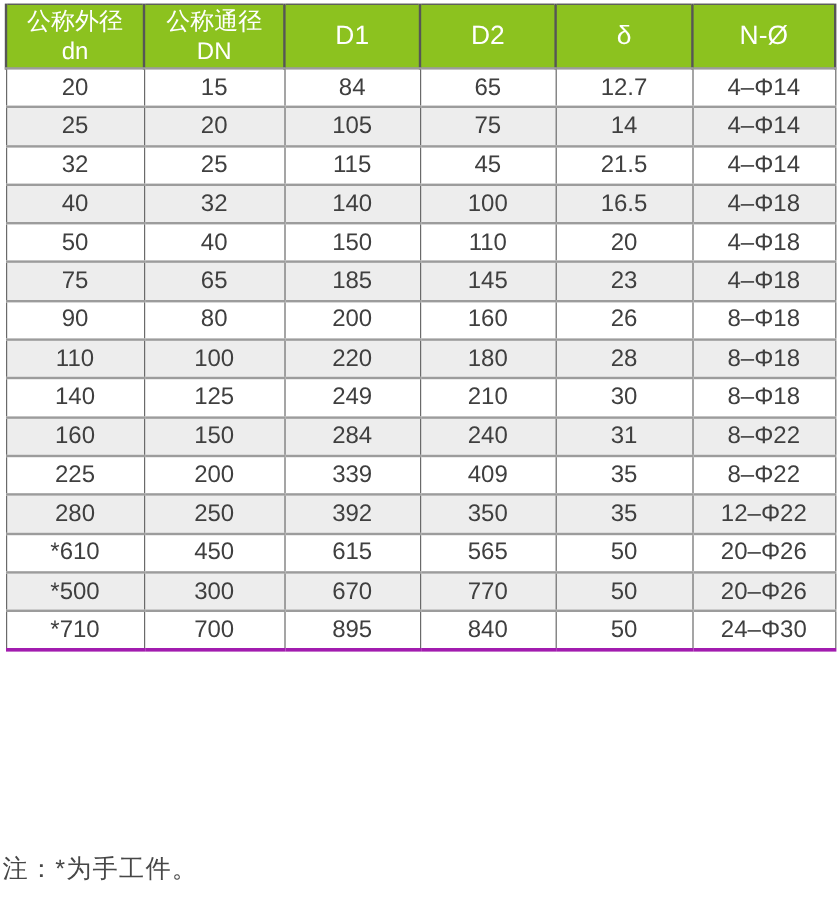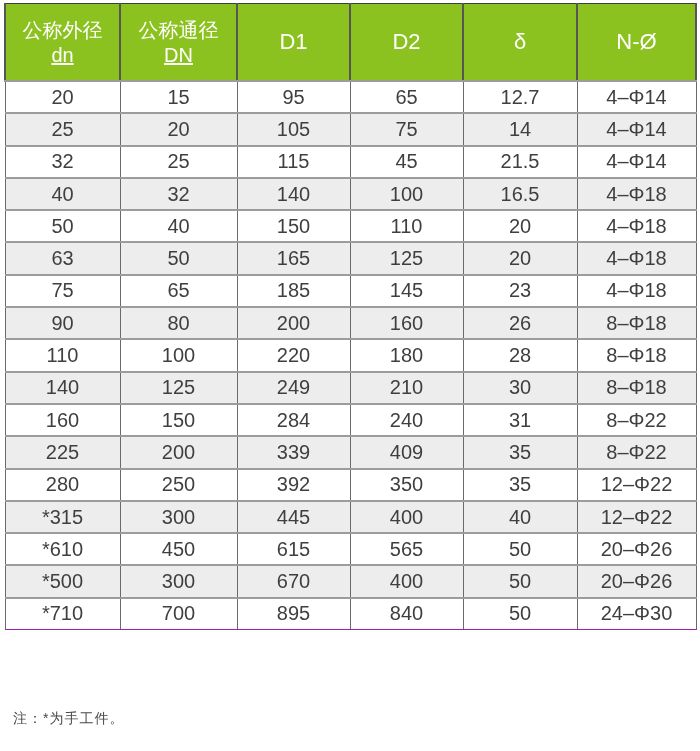--- a/index.html
+++ b/index.html
@@ -18,51 +18,51 @@
     width: 691px;
     border-collapse: collapse;
     table-layout: fixed;
     border: 1px solid #3c3c3c;
   }
   table.spec-table th {
     background: #8cc21f;
     color: #ffffff;
     font-weight: normal;
     height: 52px;
-    padding: 12px;
+    padding: 0;
     text-align: center;
     vertical-align: middle;
     border-left: 2px solid #565656;
     border-right: 2px solid #565656;
     border-top: 1px solid #3c3c3c;
     border-bottom: 2px solid #9c9c9c;
   }
   .hdr-line1 { font-size: 20px; line-height: 25px; }
-  .hdr-line2 { font-size: 20px; line-height: 24px; text-decoration: underline; }
+  .hdr-line2 { font-size: 20px; line-height: 24px; }
   .hdr-single { font-size: 22px; line-height: 52px; }
   table.spec-table td {
     height: 30.3px;
     padding: 0;
     text-align: center;
     vertical-align: middle;
     font-size: 20px;
     color: #3f3f3f;
     background: #ffffff;
     border-left: 1px solid #6a6a6a;
     border-right: 1px solid #6a6a6a;
     border-top: 2px solid #9c9c9c;
     border-bottom: 2px solid #9c9c9c;
   }
   table.spec-table tr:nth-child(even) td { background: #ededed; }
-  table.spec-table tr:last-child td { border-bottom: 1px solid #a21caf; }
+  table.spec-table tr:last-child td { border-bottom: 3px solid #a21caf; }
   .footnote {
     position: absolute;
-    left: 13px;
+    left: 2px;
     top: 710px;
-    font-size: 14px;
+    font-size: 21px;
     color: #474747;
     letter-spacing: 1px;
     text-align: right;
   }
 </style>
 </head>
 <body>
 
 <div class="page">
   <table class="spec-table">
@@ -95,21 +95,21 @@
           </th>
           <th>
             <div class="hdr-single">N-Ø</div>
           </th>
         </tr>
     </thead>
     <tbody>
         <tr>
           <td>20</td>
           <td>15</td>
-          <td>95</td>
+          <td>84</td>
           <td>65</td>
           <td>12.7</td>
           <td>4–Φ14</td>
         </tr>
         <tr>
           <td>25</td>
           <td>20</td>
           <td>105</td>
           <td>75</td>
           <td>14</td>
@@ -133,28 +133,20 @@
         </tr>
         <tr>
           <td>50</td>
           <td>40</td>
           <td>150</td>
           <td>110</td>
           <td>20</td>
           <td>4–Φ18</td>
         </tr>
         <tr>
-          <td>63</td>
-          <td>50</td>
-          <td>165</td>
-          <td>125</td>
-          <td>20</td>
-          <td>4–Φ18</td>
-        </tr>
-        <tr>
           <td>75</td>
           <td>65</td>
           <td>185</td>
           <td>145</td>
           <td>23</td>
           <td>4–Φ18</td>
         </tr>
         <tr>
           <td>90</td>
           <td>80</td>
@@ -197,40 +189,32 @@
         </tr>
         <tr>
           <td>280</td>
           <td>250</td>
           <td>392</td>
           <td>350</td>
           <td>35</td>
           <td>12–Φ22</td>
         </tr>
         <tr>
-          <td>*315</td>
-          <td>300</td>
-          <td>445</td>
-          <td>400</td>
-          <td>40</td>
-          <td>12–Φ22</td>
-        </tr>
-        <tr>
           <td>*610</td>
           <td>450</td>
           <td>615</td>
           <td>565</td>
           <td>50</td>
           <td>20–Φ26</td>
         </tr>
         <tr>
           <td>*500</td>
           <td>300</td>
           <td>670</td>
-          <td>400</td>
+          <td>770</td>
           <td>50</td>
           <td>20–Φ26</td>
         </tr>
         <tr>
           <td>*710</td>
           <td>700</td>
           <td>895</td>
           <td>840</td>
           <td>50</td>
           <td>24–Φ30</td>

